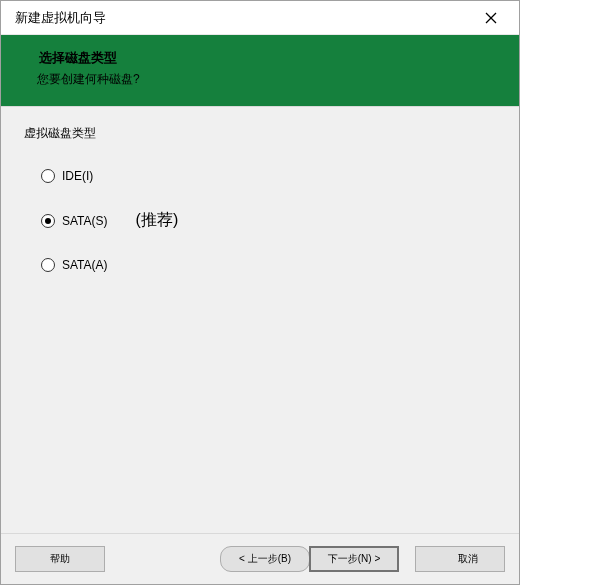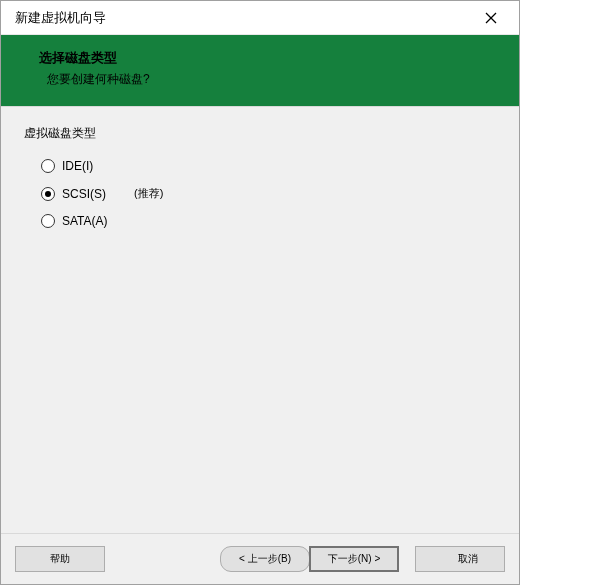--- a/index.html
+++ b/index.html
@@ -52,45 +52,46 @@
     .header-title {
       font-size: 13px;
       font-weight: bold;
       color: #000;
       margin-left: 24px;
       margin-bottom: 4px;
     }
     .header-subtitle {
       font-size: 12px;
       color: #000;
-      margin-left: 32px;
+      margin-left: 22px;
     }
     .content-area {
       flex: 1;
       background: #f0f0f0;
       border-top: 1px solid #d9d9d9;
       border-bottom: 1px solid #d9d9d9;
       padding: 18px 22px 10px 22px;
       position: relative;
     }
     .group-label {
       font-size: 12px;
       color: #000;
-      margin-bottom: 17px;
+      margin-bottom: 0;
       padding-left: 1px;
     }
     .radio-list {
       padding-left: 18px;
     }
     .radio-item {
       display: flex;
       align-items: center;
       margin-bottom: 13px;
       cursor: pointer;
       user-select: none;
+      margin-top: 27px;
     }
     .radio-circle {
       width: 14px;
       height: 14px;
       border-radius: 50%;
       border: 1px solid #333;
       background: #fff;
       margin-right: 7px;
       display: flex;
       align-items: center;
@@ -102,21 +103,21 @@
       width: 6px;
       height: 6px;
       background: #000;
       border-radius: 50%;
     }
     .radio-label {
       font-size: 12px;
       color: #000;
     }
     .radio-recommend {
-      font-size: 11px;
+      font-size: 16px;
       color: #000;
       margin-left: 28px;
     }
     .button-bar {
       height: 50px;
       display: flex;
       align-items: center;
       padding: 0 14px;
       background: #f0f0f0;
     }
@@ -183,21 +184,21 @@
     <div class="group-label">虚拟磁盘类型</div>
     <div class="radio-list">
 
       <div class="radio-item">
         <span class="radio-circle"></span>
         <span class="radio-label">IDE(I)</span>
       </div>
 
       <div class="radio-item">
         <span class="radio-circle selected"></span>
-        <span class="radio-label">SCSI(S)</span>
+        <span class="radio-label">SATA(S)</span>
         <span class="radio-recommend">(推荐)</span>
       </div>
 
       <div class="radio-item">
         <span class="radio-circle"></span>
         <span class="radio-label">SATA(A)</span>
       </div>
 
 
     </div>

